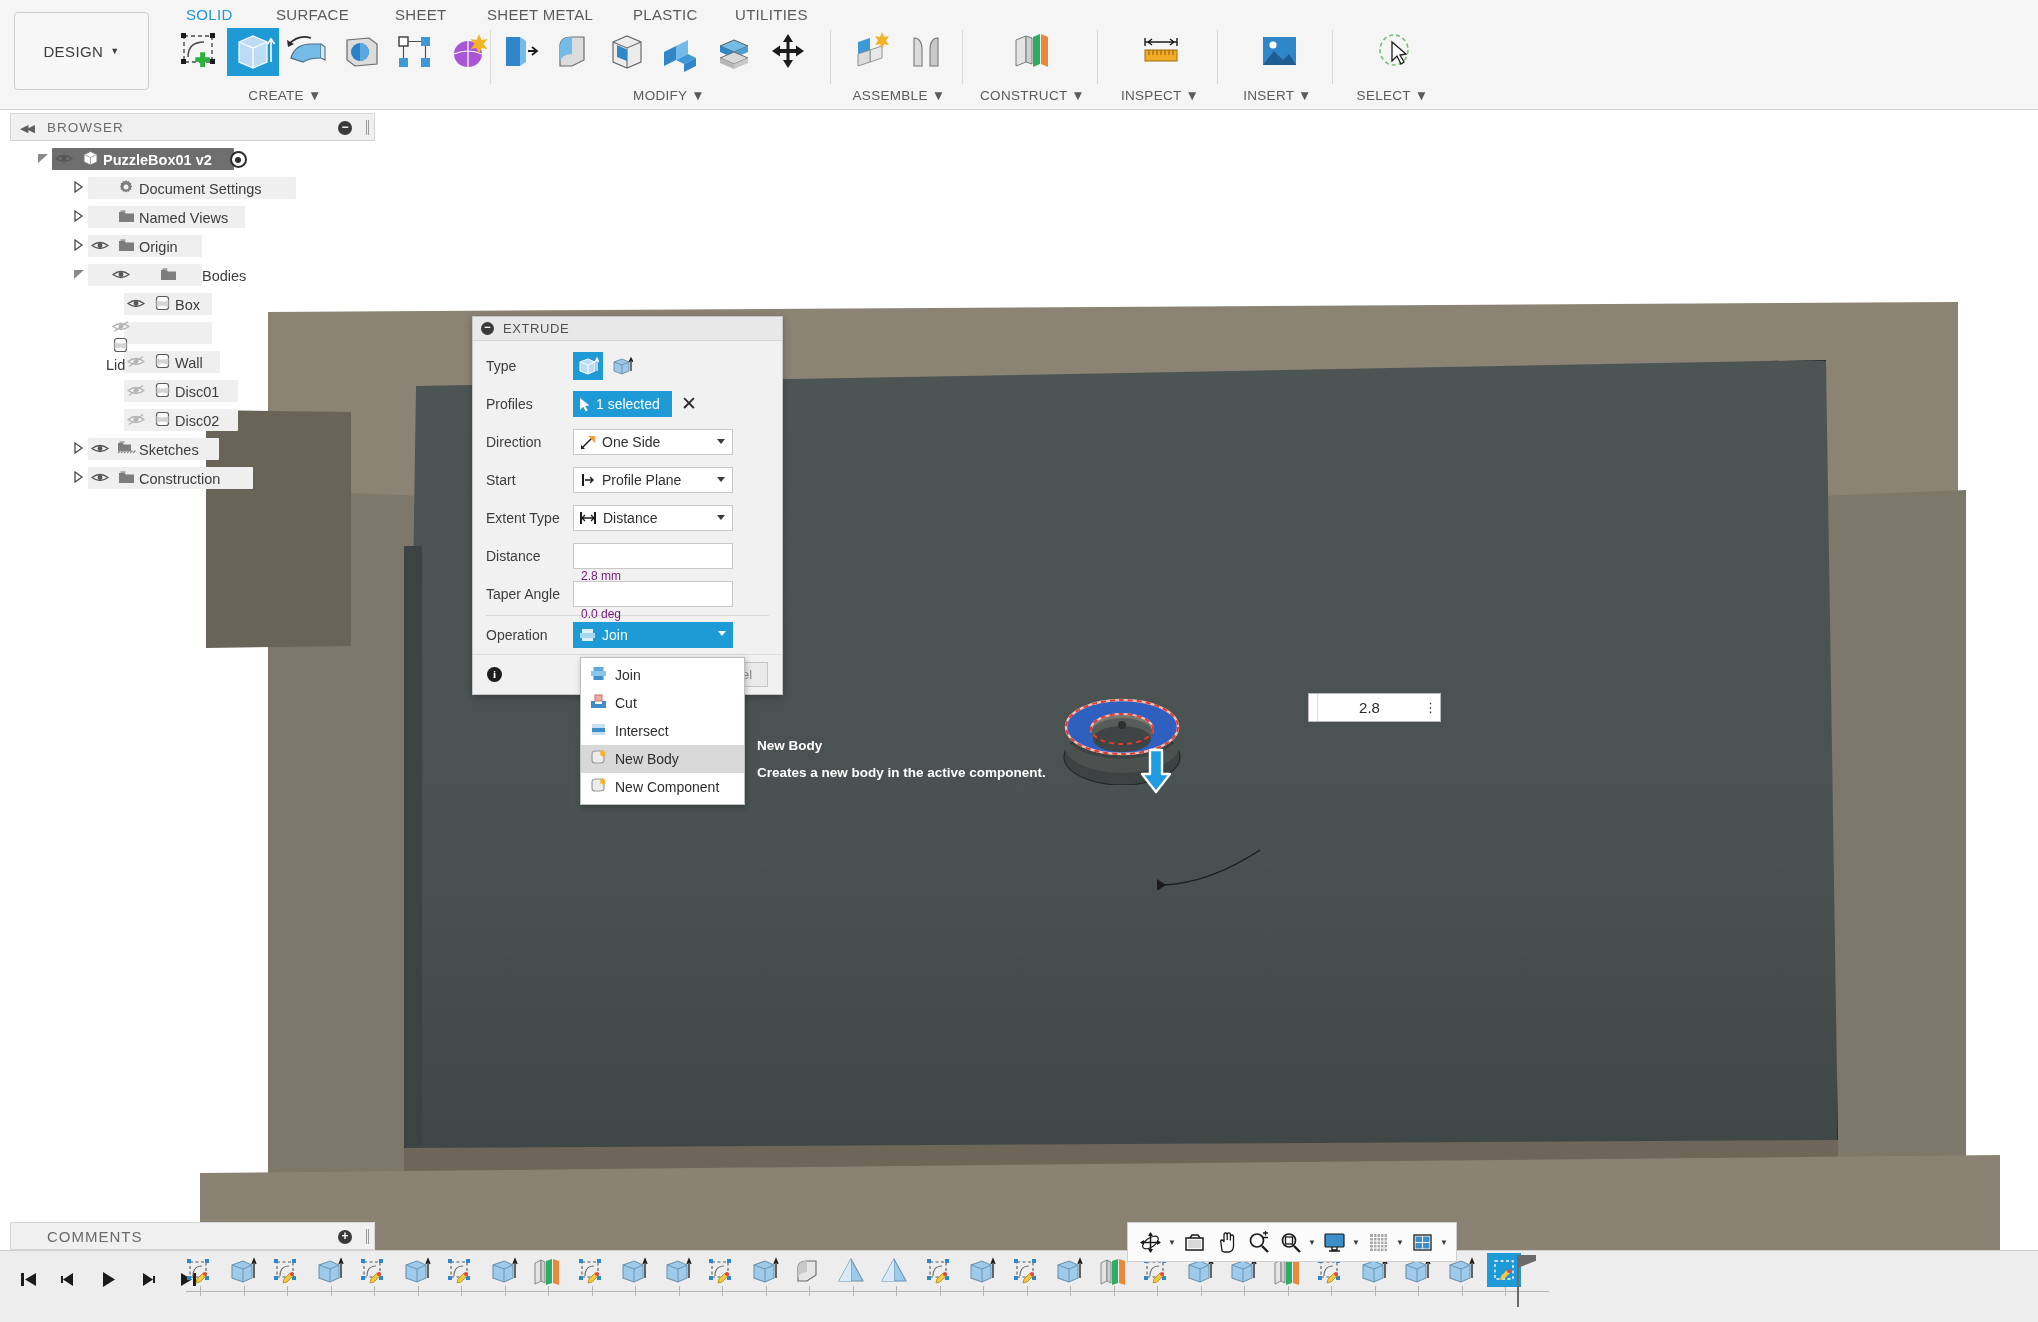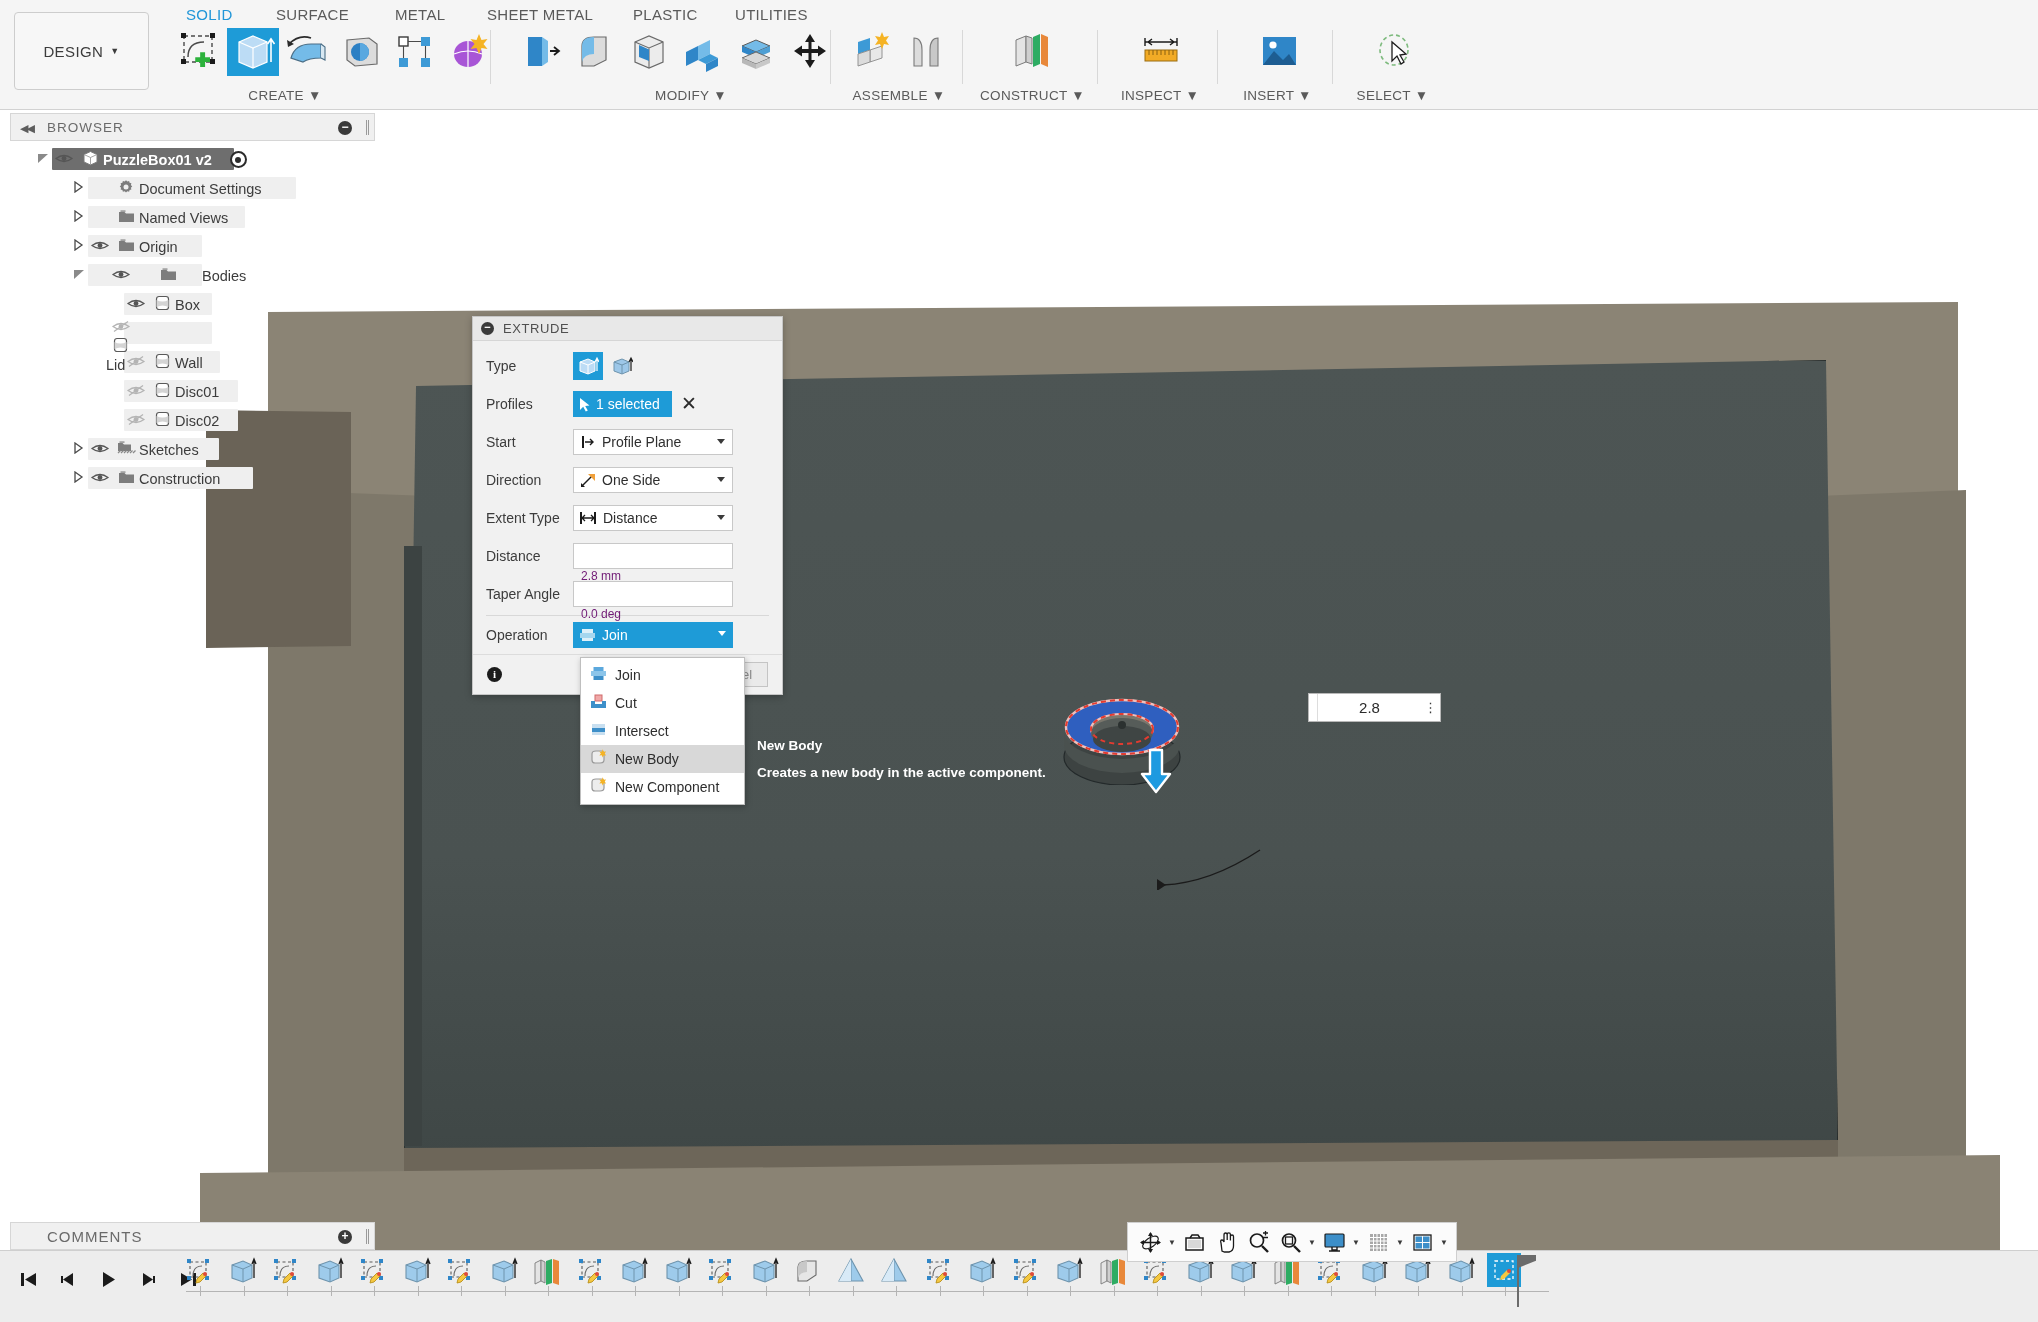--- a/index.html
+++ b/index.html
@@ -157,21 +157,21 @@
 <div id="ribbon">
 
   <div id="design-btn">
     <span>DESIGN</span>
     <span class="car">▼</span>
   </div>
 
   <div class="tabrow">
     <div class="wstab active" style="left:186px;">SOLID</div>
     <div class="wstab" style="left:276px;">SURFACE</div>
-    <div class="wstab" style="left:395px;">METAL</div>
+    <div class="wstab" style="left:395px;">SHEET</div>
     <div class="wstab" style="left:487px;">SHEET METAL</div>
     <div class="wstab" style="left:633px;">PLASTIC</div>
     <div class="wstab" style="left:735px;">UTILITIES</div>
   </div>
 
   <div class="tgroup" style="left:165px; width:310px;">
     <div class="tbtn" style="left:8px;">
       <svg width="52" height="48" viewBox="0 0 52 48">
         <rect x="11" y="8" width="28" height="26" fill="none" stroke="#4a4a4a" stroke-width="1.4" stroke-dasharray="4 3"></rect>
         <rect x="8" y="5" width="5" height="5" fill="#1b1b1b"></rect>
@@ -224,21 +224,21 @@
       </svg>
     </div>
     <div class="gl" style="left:0;width:240px;">
       <span>CREATE</span>
       <span>▼</span>
     </div>
   </div>
 
   <div class="sep" style="left:490px;"></div>
 
-  <div class="tgroup" style="left:506px; width:330px;text-decoration:underline;">
+  <div class="tgroup" style="left:484px; width:330px;text-decoration:underline;">
     <div class="tbtn" style="left:8px;">
       <svg width="52" height="48" viewBox="0 0 52 48">
         <path d="M14 9 L28 9 L28 38 L14 38 Z" fill="#2f86c8"></path>
         <path d="M28 9 L34 13 L34 34 L28 38 Z" fill="#74bbe8"></path>
         <path d="M36 23 h8 M40 19 l5 4 -5 4" stroke="#1b1b1b" stroke-width="1.8" fill="none"></path>
       </svg>
     </div>
     <div class="tbtn" style="left:62px;">
       <svg width="52" height="48" viewBox="0 0 52 48">
         <path d="M14 38 L14 18 Q14 9 26 9 L38 9 L38 32 L26 38 Z" fill="#dcdcdc" stroke="#6a6a6a" stroke-width="1.2"></path>
@@ -668,43 +668,43 @@
           <svg width="13" height="15" viewBox="0 0 13 15">
             <path d="M1 1 L1 13 L4.2 9.8 L6.8 14.4 L8.8 13.4 L6.2 9 L10.5 8.6 Z" fill="#ffffff"></path>
           </svg>
           <span class="st">1 selected</span>
         </span>
         <span class="xbtn">✕</span>
       </div>
     </div>
 
     <div class="frow">
-      <div class="flabel">Start</div>
-      <div class="fctrl">
-        <div class="combo">
-          <svg width="18" height="16" viewBox="0 0 18 16" style="margin-left:5px">
-            <path d="M4 2 L4 14" stroke="#1b1b1b" stroke-width="2"></path>
-            <path d="M6 8 h8 M11 5 l3 3 -3 3" stroke="#1b1b1b" stroke-width="1.4" fill="none"></path>
-          </svg>
-          <span class="cv">Profile Plane</span>
-          <span class="cd"></span>
-        </div>
-      </div>
-    </div>
-
-    <div class="frow">
       <div class="flabel">Direction</div>
       <div class="fctrl">
         <div class="combo">
           <svg width="18" height="16" viewBox="0 0 18 16" style="margin-left:5px">
             <path d="M3 14 L13 4" stroke="#1b1b1b" stroke-width="1.4"></path>
             <path d="M2 11 L2 15 L6 15 Z" fill="#1b1b1b"></path>
             <path d="M9 2 L16 2 L16 9 Z" fill="#f0a03a"></path>
           </svg>
           <span class="cv">One Side</span>
+          <span class="cd"></span>
+        </div>
+      </div>
+    </div>
+
+    <div class="frow">
+      <div class="flabel">Start</div>
+      <div class="fctrl">
+        <div class="combo">
+          <svg width="18" height="16" viewBox="0 0 18 16" style="margin-left:5px">
+            <path d="M4 2 L4 14" stroke="#1b1b1b" stroke-width="2"></path>
+            <path d="M6 8 h8 M11 5 l3 3 -3 3" stroke="#1b1b1b" stroke-width="1.4" fill="none"></path>
+          </svg>
+          <span class="cv">Profile Plane</span>
           <span class="cd"></span>
         </div>
       </div>
     </div>
 
     <div class="frow">
       <div class="flabel">Extent Type</div>
       <div class="fctrl">
         <div class="combo">
           <svg width="20" height="16" viewBox="0 0 20 16" style="margin-left:4px">

